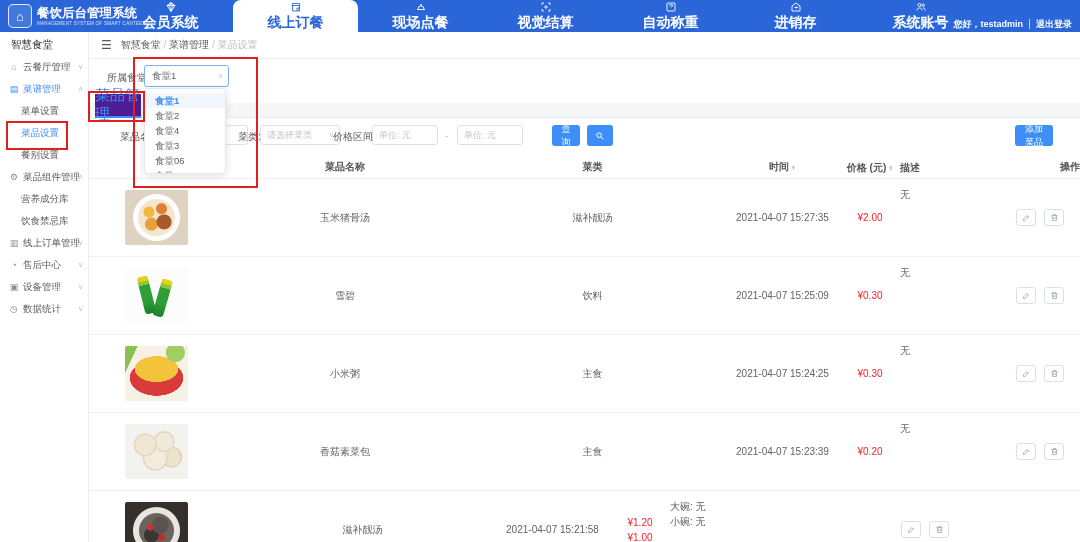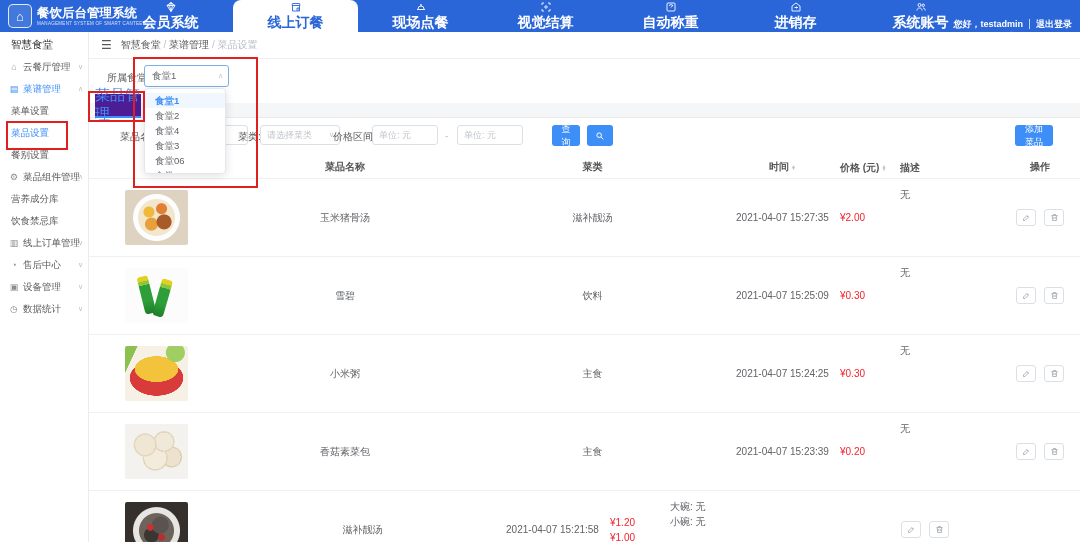--- a/index.html
+++ b/index.html
@@ -21,21 +21,21 @@
   .user-row{display:flex;align-items:center;gap:6px;font-size:9px;font-weight:bold;}
   .user-divider{width:1px;height:10px;background:rgba(255,255,255,.7);}
   .user-icon-row{height:8px;display:flex;justify-content:center;width:100%;}
   .user-icon-row svg{width:8px;height:8px;}
   
   .sidebar{position:absolute;left:0;top:32px;bottom:0;width:88px;background:#fff;border-right:1px solid #ececec;z-index:3;}
   .side-header{height:24px;line-height:24px;padding-left:11px;font-size:10.5px;color:#333;}
   .side-item{height:22px;display:flex;align-items:center;gap:4px;padding-left:9px;font-size:9.5px;color:#595959;
              cursor:pointer;position:relative;white-space:nowrap;}
   .side-item .chev{position:absolute;right:5px;font-size:7px;color:#b9bec7;}
-  .side-item.child{padding-left:11px;}
+  .side-item.child{padding-left:21px;}
   .side-item.active{color:#3e8ef7;}
   .side-icon{font-size:9px;width:10px;text-align:center;color:#8c8c8c;}
   .side-item.active .side-icon{color:#3e8ef7;}
   
   .main{position:absolute;left:88px;top:32px;right:0;bottom:0;background:#fff;}
   .crumbbar{height:26px;border-bottom:1px solid #eee;display:flex;align-items:center;gap:9px;padding-left:13px;
             font-size:10px;color:#595959;}
   .hamburger{font-size:12px;color:#595959;cursor:pointer;}
   .crumb-sep{color:#c0c4cc;}
   .crumb-light{color:#b8bdc6;}
@@ -65,26 +65,26 @@
   .btn svg{width:10px;height:10px;}
   
   .table{position:absolute;left:0;top:124px;right:0;bottom:0;overflow:hidden;font-size:10px;color:#606266;}
   .thead,.trow{display:flex;}
   .thead{height:22px;align-items:center;font-weight:bold;color:#555;}
   .trow{height:77px;align-items:center;border-top:1px solid #f0f0f0;}
   .c-img{width:142px;box-sizing:border-box;padding-left:37px;}
   .c-name{width:230px;text-align:center;}
   .c-cat{width:265px;text-align:center;}
   .c-time{width:115px;text-align:center;}
-  .c-price{width:60px;color:#f5222d;line-height:1.5;}
+  .c-price{width:60px;text-align:center;color:#f5222d;line-height:1.5;}
   .thead .c-price{color:#555;}
   .c-desc{width:100px;text-align:left;align-self:stretch;padding-top:8px;box-sizing:border-box;line-height:1.5;}
   .thead .c-desc{align-self:center;padding-top:0;}
   .c-act{flex:1;display:flex;justify-content:center;gap:8px;}
-  .thead .c-act{display:block;text-align:center;}
+  .thead .c-act{display:block;text-align:right;}
   .sort{display:inline-flex;flex-direction:column;vertical-align:middle;margin-left:2px;line-height:.55;}
   .sort i{font-style:normal;font-size:5px;color:#c0c4cc;}
   .act-btn{width:20px;height:17px;border:1px solid #dcdfe6;border-radius:3px;background:#fff;display:flex;
            align-items:center;justify-content:center;cursor:pointer;padding:0;}
   .act-btn svg{width:9px;height:9px;stroke:#9aa0a6;}
   
   .food{width:63px;height:55px;border-radius:2px;position:relative;overflow:hidden;}
   .f0{background:
     radial-gradient(circle at 38% 40%,#f0b93c 0 5px,transparent 6px),
     radial-gradient(circle at 58% 34%,#e07f35 0 5px,transparent 6px),

